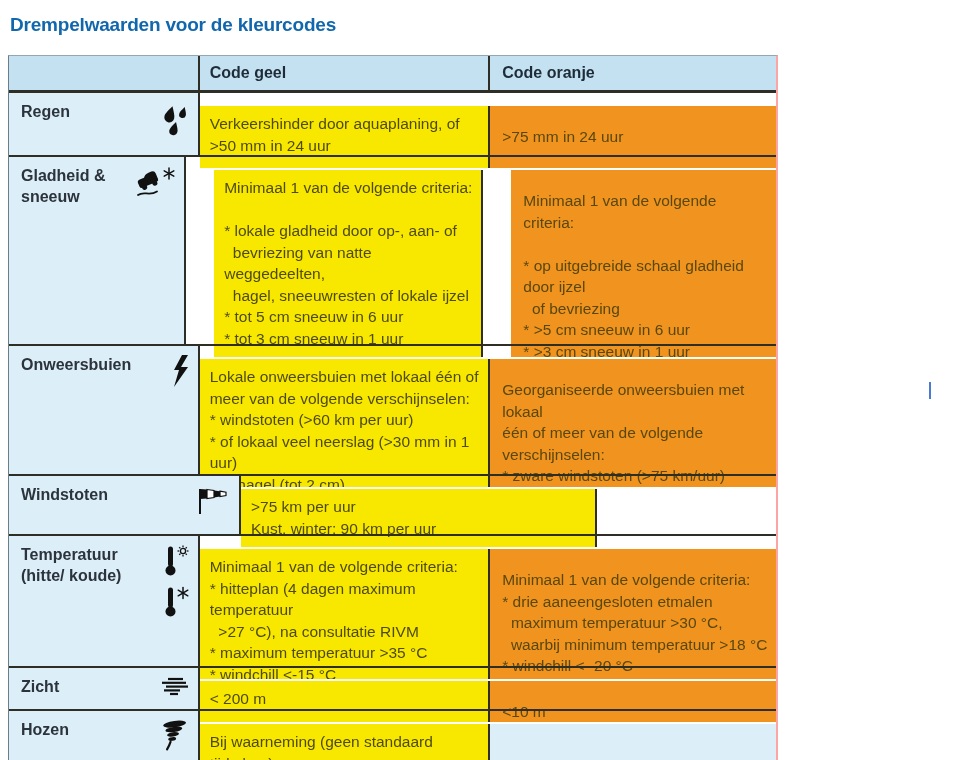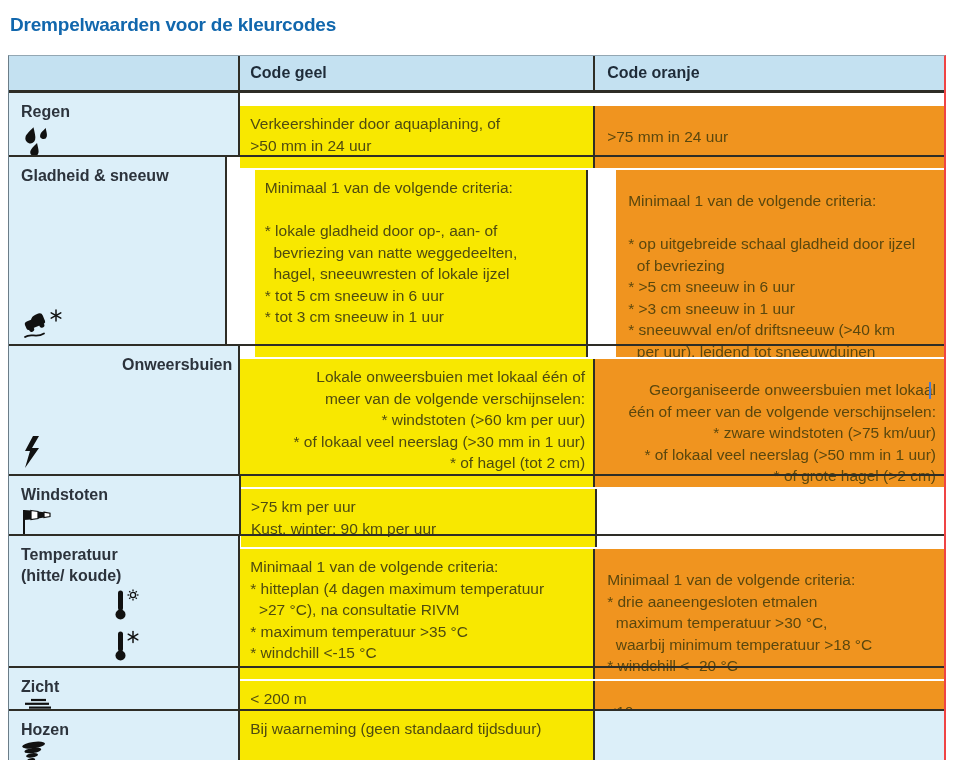--- a/index.html
+++ b/index.html
@@ -7,38 +7,38 @@
   .page {
     position:relative; width:954px; height:760px; overflow:hidden;
     background:#ffffff;
     font-family:"Liberation Sans","DejaVu Sans",sans-serif;
   }
   .title {
     position:absolute; left:10px; top:14px;
     font-size:19px; font-weight:bold; color:#1167ad; letter-spacing:-0.2px;
   }
   .tbl {
-    position:absolute; left:8px; top:55px; width:938px; height:705px;
+    position:absolute; left:8px; top:55px; width:770px; height:705px;
     display:flex; flex-direction:column;
-    border-left:1px solid #6b7d88; border-right:2px solid #ef4444;
+    border-left:1px solid #6b7d88; border-right:2px solid #fca5a5;
     border-top:1px solid #93a7b3;
   }
   .row { display:flex; flex:0 0 auto; }
   .row.body { border-top:2px solid #2e2d26; }
   .row.header-row { border-bottom:3px solid #2e2d26; height:37px; }
   .row.r1 { height:62px; border-top:none; }
   .row.r2 { height:189px;gap:28px; }
-  .row.r3 { height:130px;text-align:right; }
+  .row.r3 { height:130px; }
   .row.r4 { height:60px; }
   .row.r5 { height:132px; }
   .row.r6 { height:43px; }
-  .row.r7 { height:52px;align-items:flex-end; }
+  .row.r7 { height:52px; }
   .cell { height:100%; overflow:hidden; }
   .c1 { width:232px; background:#dceff9; border-right:2px solid #2e2d26;
-        padding:8px 6px 4px 12px; display:flex; justify-content:space-between;flex-direction:column; }
+        padding:8px 6px 4px 12px; display:flex; justify-content:space-between; }
   .c2 { width:356px; background:#f8e800; border-right:2px solid #2e2d26;
         padding:7px 8px 4px 10px; color:#4f4b10; }
   .c3 { width:350px; background:#f0941f; padding:20px 8px 4px 12px; color:#5a470e; }
   .header-row .c1 { background:#c4e1f1; }
   .header-row .c2, .header-row .c3 { background:#c4e1f1; color:#1e2b38;
         font-weight:bold; font-size:16px; padding-top:8px; }
   .r7 .c3 { background:#dceff9; }
   .cell-text { white-space:pre-wrap; font-size:15.5px; line-height:21.5px;margin-top:13px; }
   .lbl { font-weight:bold; font-size:16px; line-height:21px; color:#2c333c; white-space:pre-wrap; }
   .icon-wrap { flex:0 0 auto; padding-top:1px; padding-right:2px; }

